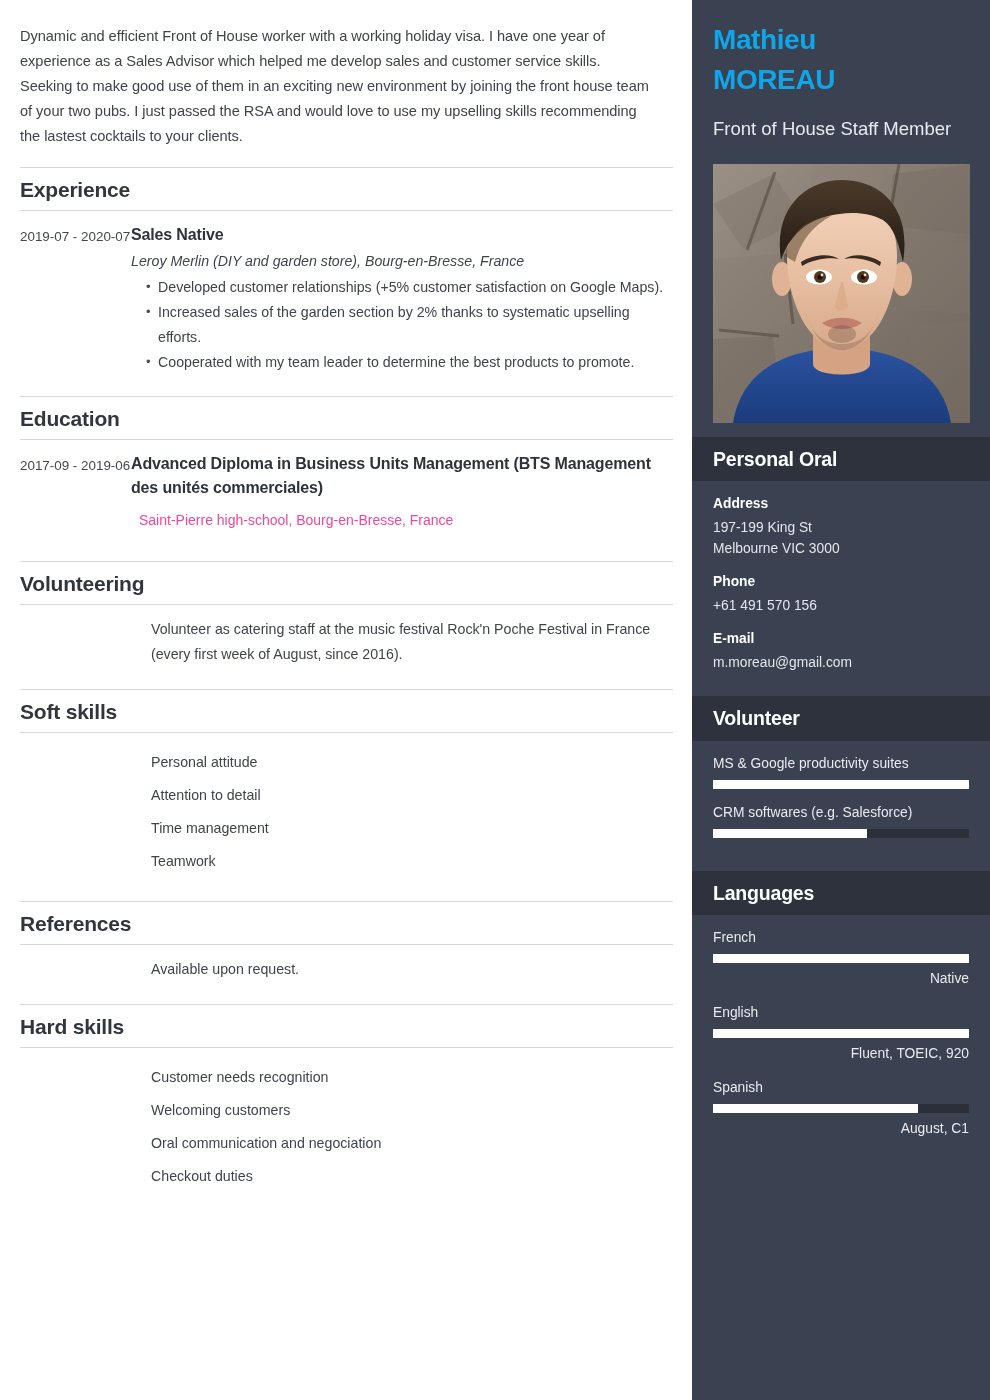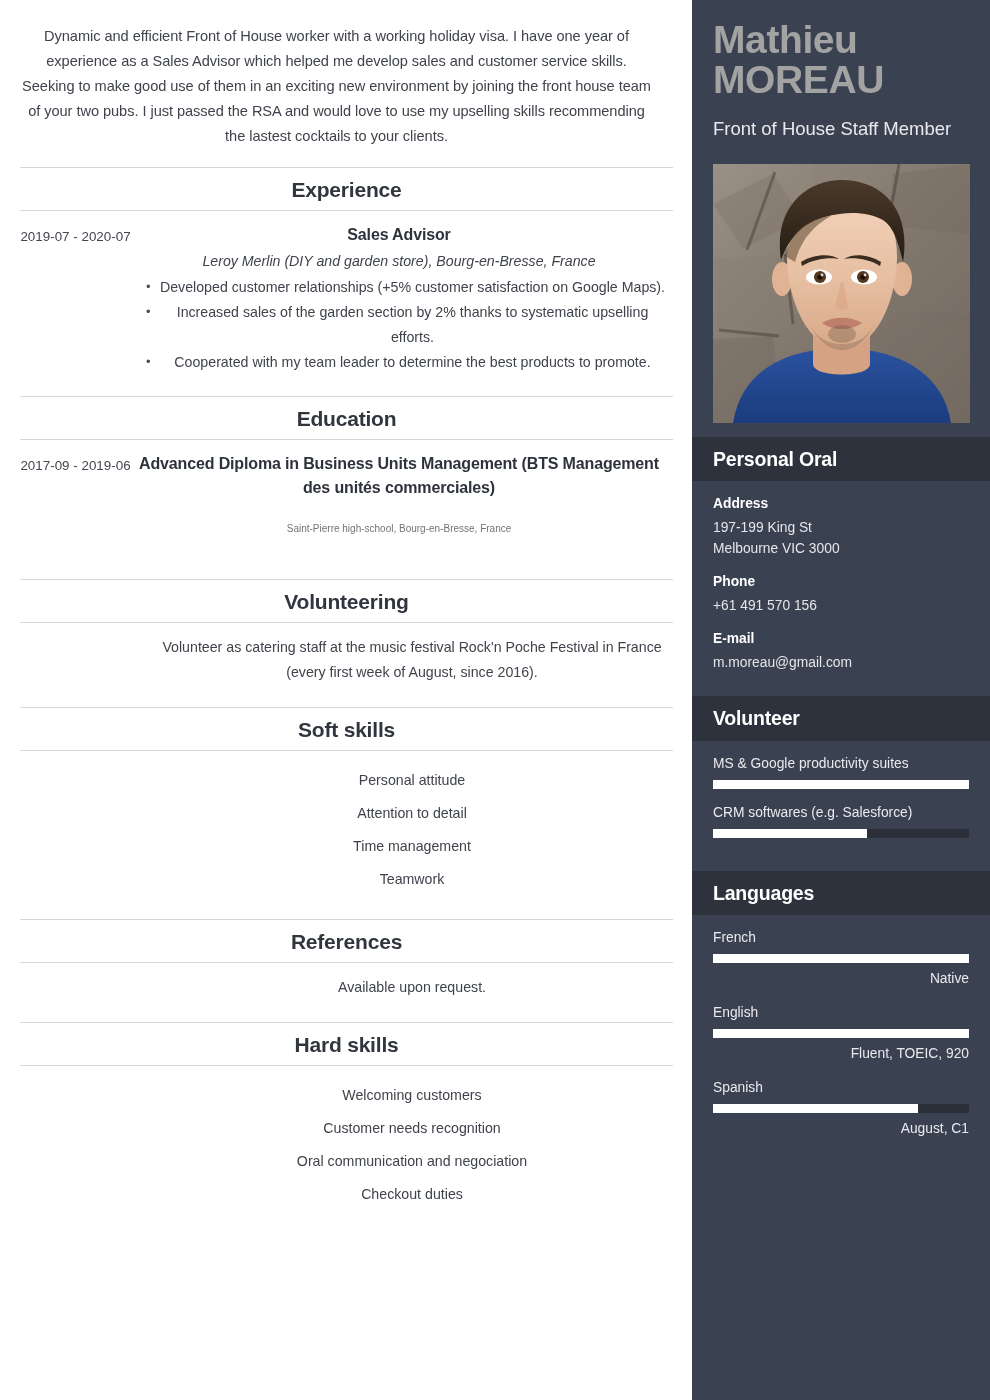--- a/index.html
+++ b/index.html
@@ -21,21 +21,20 @@
     min-height: 1400px;
     align-items: stretch;
   }
 
   
   .main {
     width: 804px;
     box-sizing: border-box;
     padding: 0 19px 0 20px;
     background: #ffffff;
-    text-align: center;
   }
 
   .summary {
     font-size: 14.6px;
     line-height: 25px;
     color: #3f434b;
     margin: 24px 20px 0 0;
     letter-spacing: -0.05px;
   }
 
@@ -81,24 +80,24 @@
     letter-spacing: -0.15px;
   }
   .entry-sub {
     font-size: 14.2px;
     font-style: italic;
     color: #3f434b;
     line-height: 22px;
     margin: 0 0 2px 0;
   }
   .entry-plain {
-    font-size: 10px;
-    color: #737373;
+    font-size: 14px;
+    color: #ec4899;
     line-height: 24px;
-    margin: 17px;
+    margin: 8px;
   }
   ul.bullets {
     margin: 3px 0 0 0;
     padding: 0 0 0 15px;
     list-style: none;
   }
   ul.bullets li {
     font-size: 14.2px;
     line-height: 25px;
     color: #3f434b;
@@ -141,26 +140,26 @@
     flex: 0 0 298px;
     background: #3a4150;
     color: #ffffff;
     box-sizing: border-box;
     padding-bottom: 40px;
   }
   .sb-pad {
     padding: 0 21px;
   }
   .name {
-    font-size: 39px;
+    font-size: 28px;
     font-weight: bold;
     line-height: 40px;
     margin: 20px 0 16px 0;
     letter-spacing: -0.4px;
-    color: #a3a3a3;
+    color: #0ea5e9;
   }
   .job-title {
     font-size: 18.5px;
     line-height: 26px;
     margin: 8px 0 0 0;
     color: #e9eaee;
     font-weight: normal;
   }
   .photo-wrap {
     margin: 22px 0 0 0;
@@ -237,21 +236,21 @@
 
     <p class="summary">Dynamic and efficient Front of House worker with a working holiday visa. I have one year of experience as a Sales Advisor which helped me develop sales and customer service skills. Seeking to make good use of them in an exciting new environment by joining the front house team of your two pubs. I just passed the RSA and would love to use my upselling skills recommending the lastest cocktails to your clients.</p>
 
     <div class="section">
       <div class="section-head">
         <h2>Experience</h2>
       </div>
       <div class="entry">
         <div class="entry-dates">2019-07 - 2020-07</div>
         <div class="entry-body">
-          <div class="entry-title">Sales Advisor</div>
+          <div class="entry-title">Sales Native</div>
           <div class="entry-sub">Leroy Merlin (DIY and garden store), Bourg-en-Bresse, France</div>
           <ul class="bullets">
             <li>Developed customer relationships (+5% customer satisfaction on Google Maps).</li>
             <li>Increased sales of the garden section by 2% thanks to systematic upselling efforts.</li>
             <li>Cooperated with my team leader to determine the best products to promote.</li>
           </ul>
         </div>
       </div>
     </div>
 
@@ -296,22 +295,22 @@
       <div class="text-block">
         <p>Available upon request.</p>
       </div>
     </div>
 
     <div class="section">
       <div class="section-head">
         <h2>Hard skills</h2>
       </div>
       <div class="simple-list">
+        <div class="sk">Customer needs recognition</div>
         <div class="sk">Welcoming customers</div>
-        <div class="sk">Customer needs recognition</div>
         <div class="sk">Oral communication and negociation</div>
         <div class="sk">Checkout duties</div>
       </div>
     </div>
 
   </div>
 
   <div class="sidebar">
 
     <div class="sb-pad">

